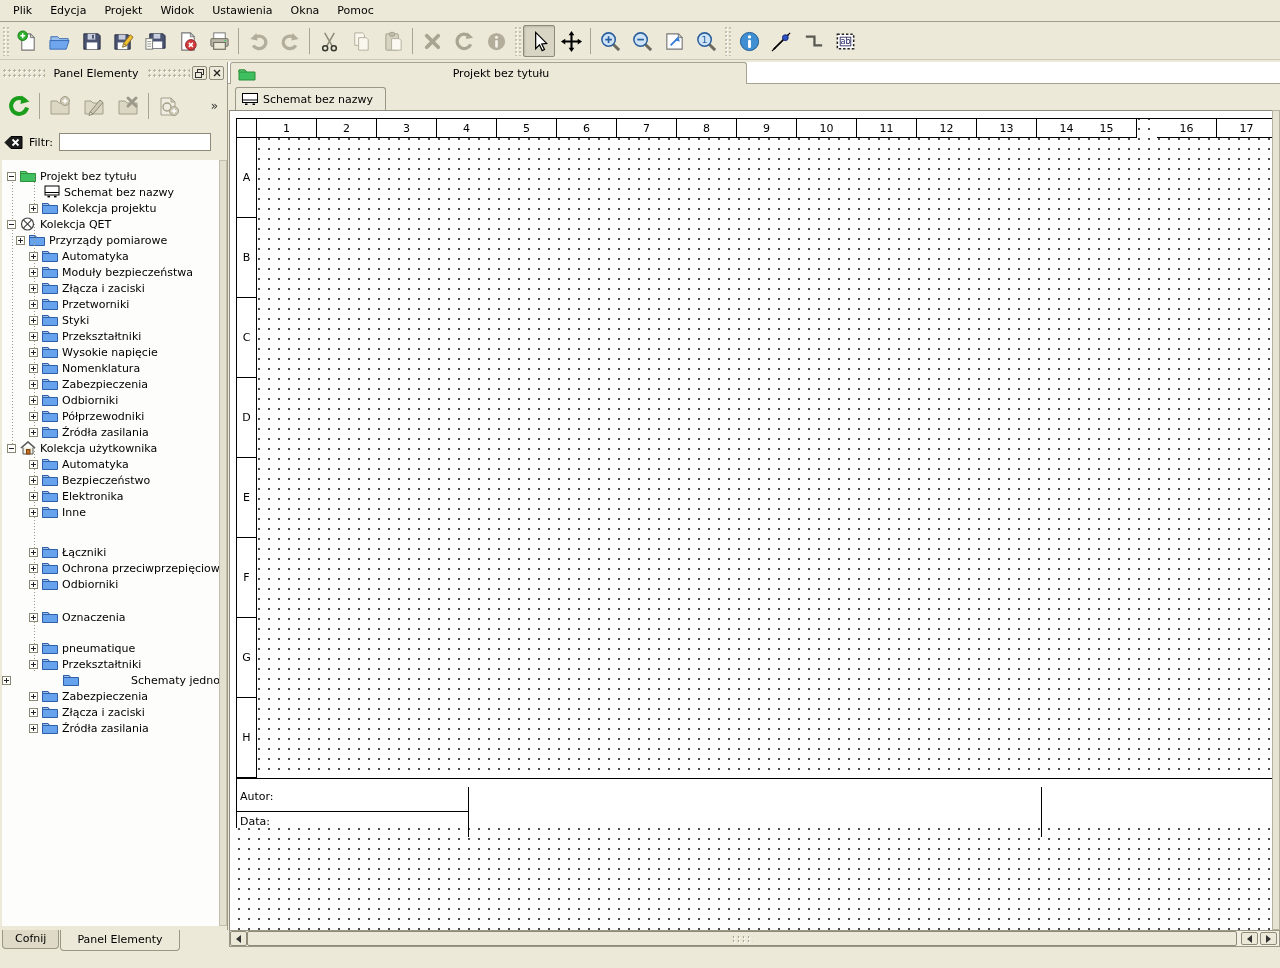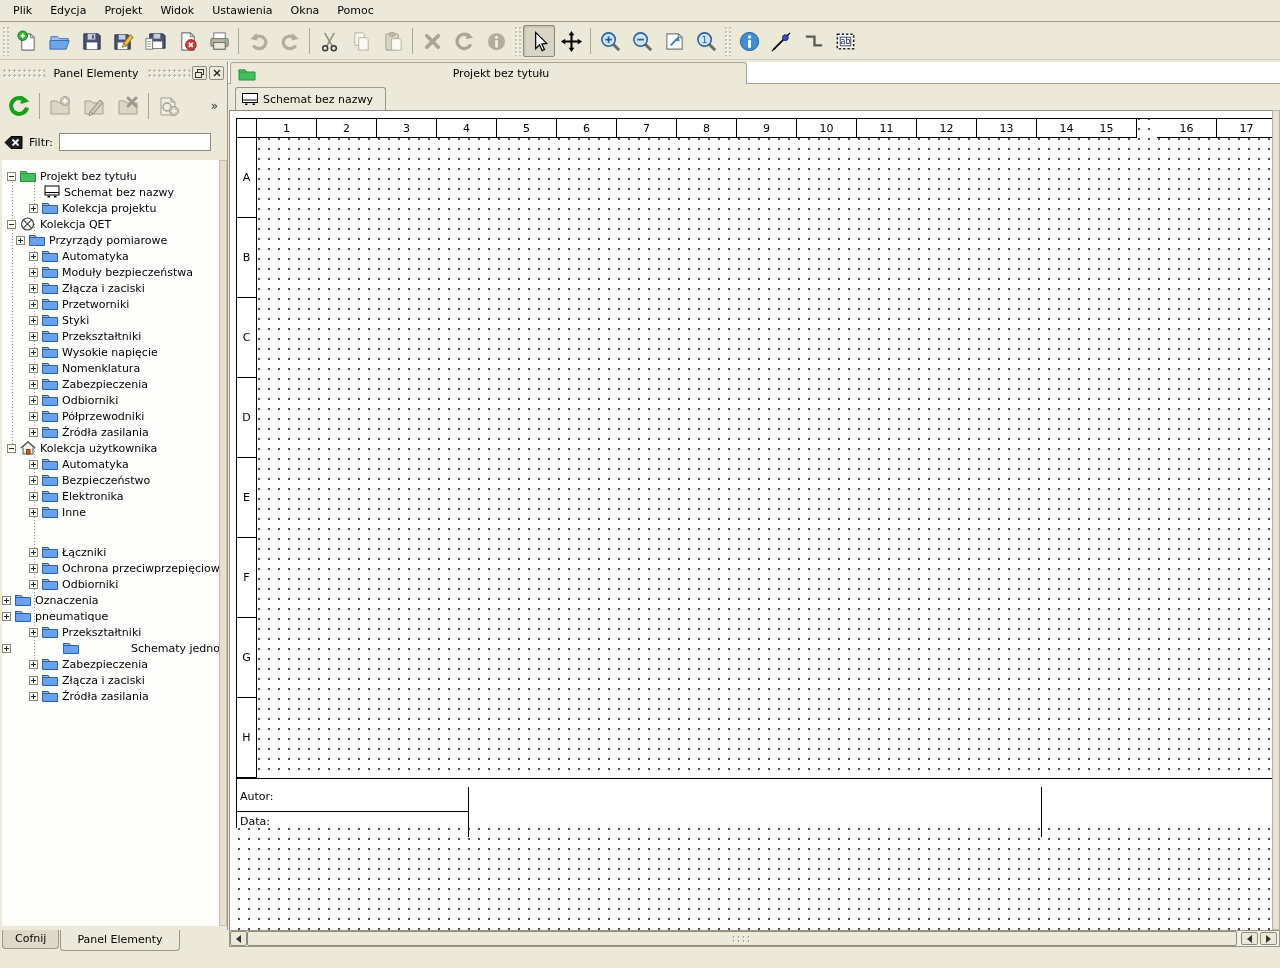--- a/index.html
+++ b/index.html
@@ -590,29 +590,29 @@
         <span class="tlabel">Ochrona przeciwprzepięciowa</span>
       </div>
       <div class="trow" style="padding-left: 27px;">
         <span class="exp plus"></span>
         <span class="ticon"><svg width="16" height="13" viewBox="0 0 16 13">
             <path d="M0.5 2.5 h5.5 l1.5 2 H15.5 v8 H0.5 Z" fill="#66a3ec" stroke="#2f5fa8"></path>
             <path d="M0.5 2.5 h5.5 l1.5 2 H0.5 Z" fill="#9cc3f2" stroke="#2f5fa8"></path>
           </svg></span>
         <span class="tlabel">Odbiorniki</span>
       </div>
-      <div class="trow" style="">
+      <div class="trow" style="padding-left: 27px; margin-top: 17px;">
         <span class="exp plus"></span>
         <span class="ticon"><svg width="16" height="13" viewBox="0 0 16 13">
             <path d="M0.5 2.5 h5.5 l1.5 2 H15.5 v8 H0.5 Z" fill="#66a3ec" stroke="#2f5fa8"></path>
             <path d="M0.5 2.5 h5.5 l1.5 2 H0.5 Z" fill="#9cc3f2" stroke="#2f5fa8"></path>
           </svg></span>
         <span class="tlabel">Oznaczenia</span>
       </div>
-      <div class="trow" style="">
+      <div class="trow" style="padding-left: 27px; margin-top: 15px;">
         <span class="exp plus"></span>
         <span class="ticon"><svg width="16" height="13" viewBox="0 0 16 13">
             <path d="M0.5 2.5 h5.5 l1.5 2 H15.5 v8 H0.5 Z" fill="#66a3ec" stroke="#2f5fa8"></path>
             <path d="M0.5 2.5 h5.5 l1.5 2 H0.5 Z" fill="#9cc3f2" stroke="#2f5fa8"></path>
           </svg></span>
         <span class="tlabel">pneumatique</span>
       </div>
       <div class="trow" style="padding-left: 27px;">
         <span class="exp plus"></span>
         <span class="ticon"><svg width="16" height="13" viewBox="0 0 16 13">

